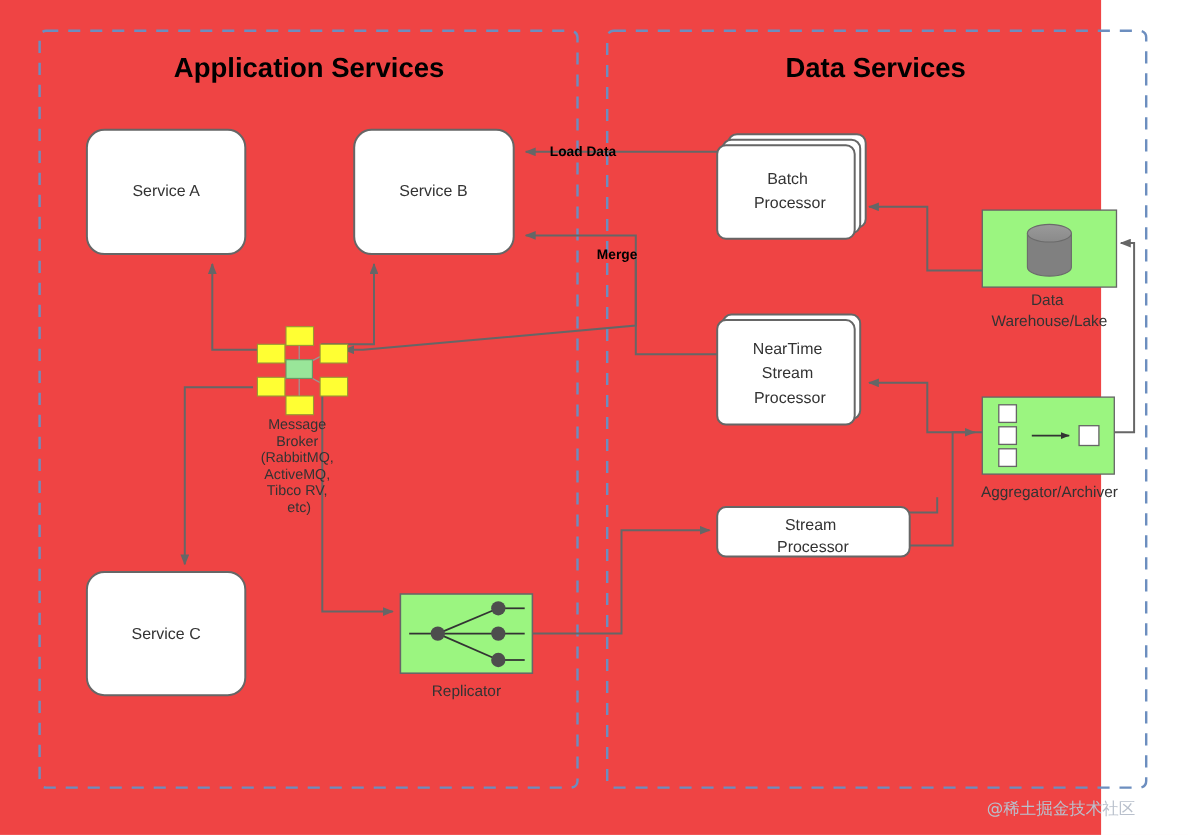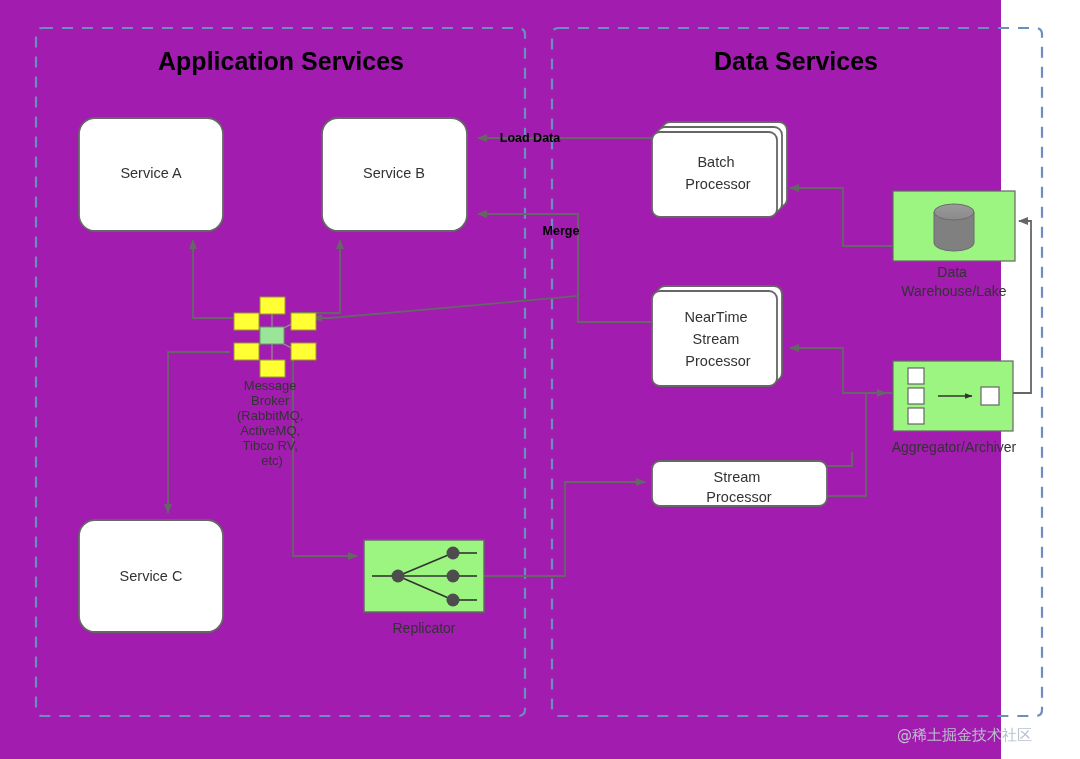--- a/index.html
+++ b/index.html
@@ -1,18 +1,18 @@
 <!DOCTYPE html>
 <html><head>
 <meta charset="utf-8">
 <style>
   html,body{margin:0;padding:0;background:#ffffff;}
   body{width:1080px;height:759px;overflow:hidden;
        font-family:"Liberation Sans","DejaVu Sans",sans-serif;}
-  #stage{position:relative;width:1001px;height:759px;background:#a21caf;}
+  #stage{position:relative;width:1001px;height:759px;background:#ef4444;}
   svg{display:block;}
   .zone-title{font-size:25px;font-weight:bold;fill:#000;}
   .node-label{font-size:14.5px;fill:#333333;}
   .ext-label{font-size:14px;fill:#333333;}
   .edge-label{font-size:12.5px;font-weight:bold;fill:#000;}
   .broker-label{font-size:13px;fill:#333333;}
   .watermark{font-size:15px;fill:#b9c0cc;font-family:"DejaVu Sans",sans-serif;}
 </style>
 </head>
 <body>

